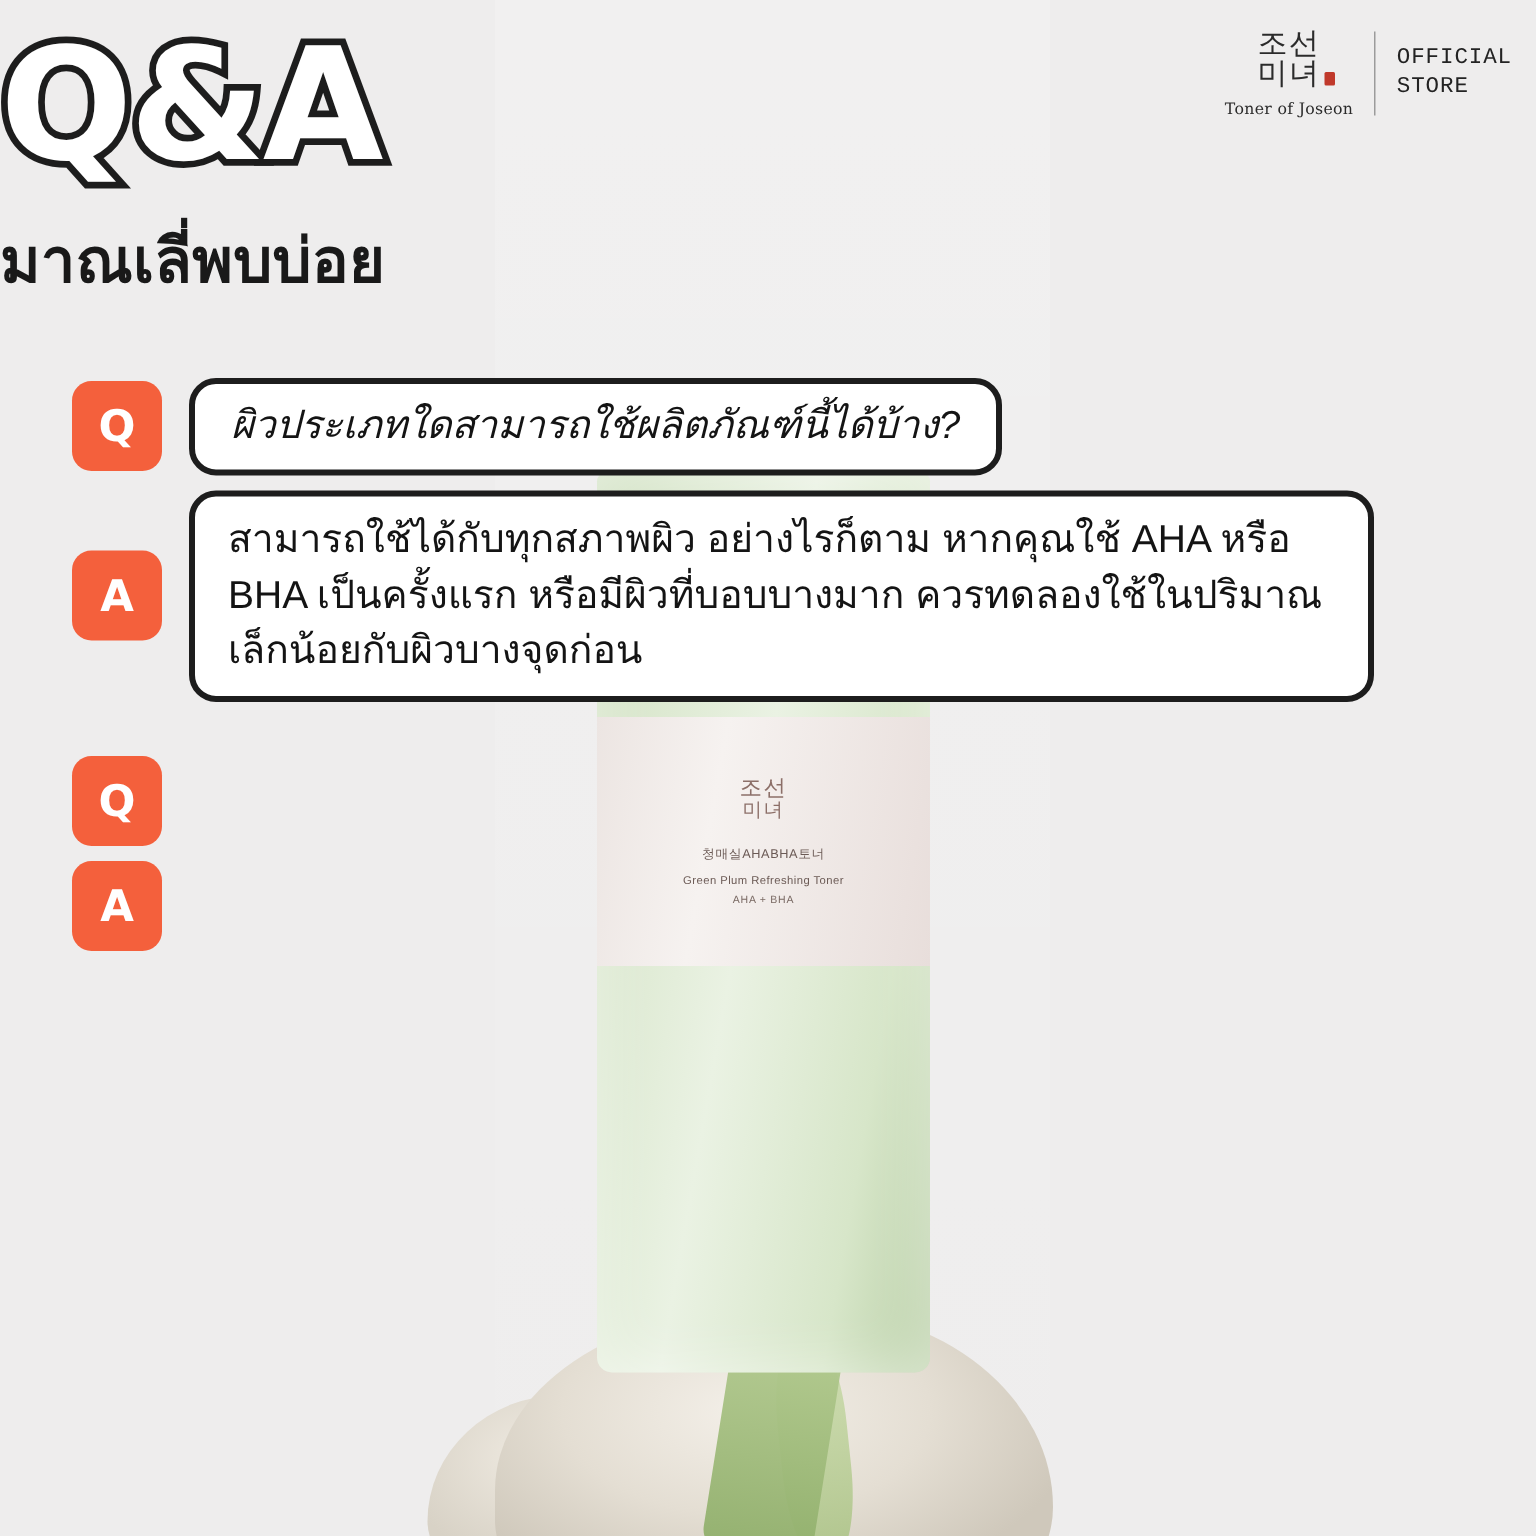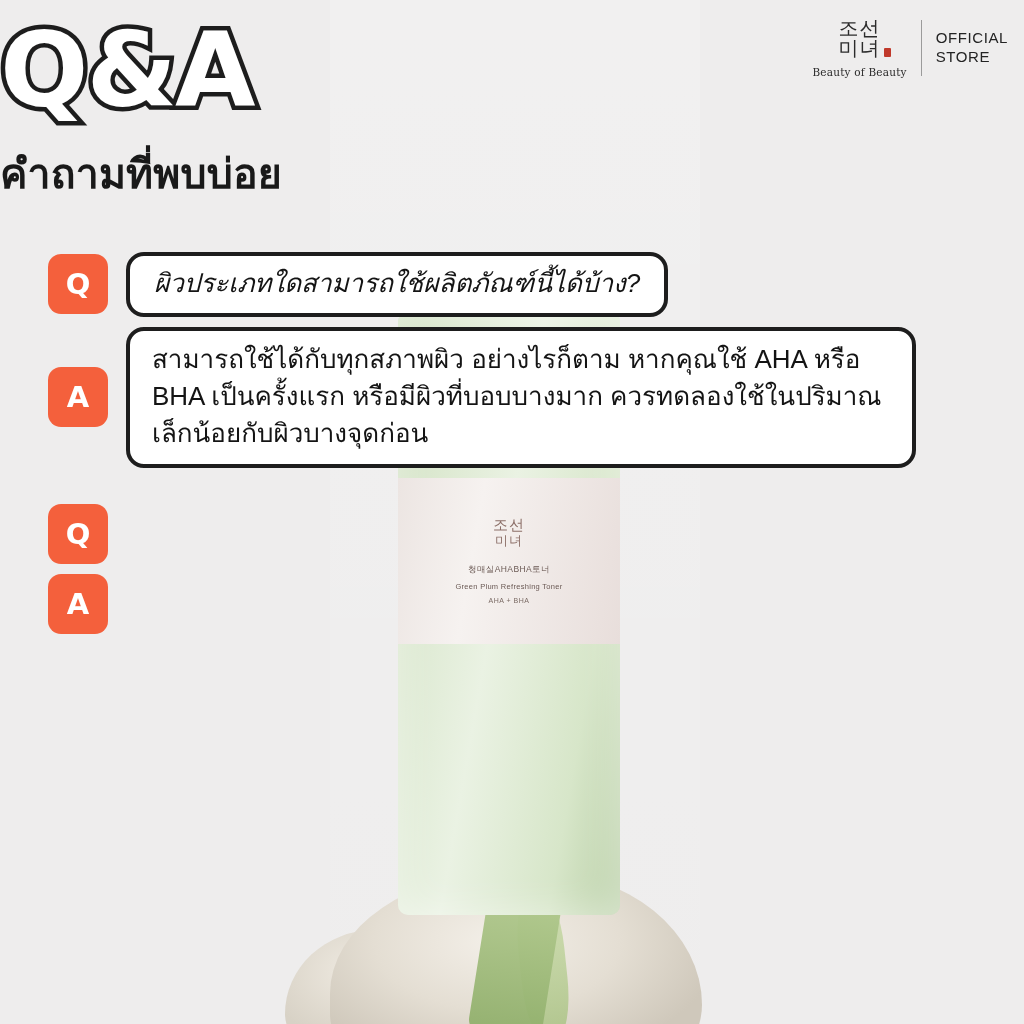--- a/index.html
+++ b/index.html
@@ -107,21 +107,21 @@
   .brand-mark .mark-kr2::after {
     content: ""; position: absolute; right: -10px; bottom: 1px;
     width: 7px; height: 9px; background: #c0392b; border-radius: 1px;
   }
   .brand-mark .mark-en {
     font-family: "DejaVu Serif", serif;
     font-size: 10.5px; color: #2b2b2b; margin-top: 7px; letter-spacing: .2px;
   }
   .brand-divider { width: 1px; height: 56px; background: #9b9b9b; }
   .brand-official {
-    font-size: 15px; color: #232323; line-height: 1.25; letter-spacing: .6px;
+    font-size: 15px; color: #232323; line-height: 1.25; letter-spacing: .6px; font-family: Liberation Mono, monospace;
   }
 
   .title-wrap {
     position: absolute; left: 0; right: 0; top: 16px; text-align: left;
   }
   .qa-title {
     font-family: "DejaVu Sans", sans-serif;
     font-size: 104px; font-weight: 700; letter-spacing: -2px;
     color: #ffffff;
     -webkit-text-stroke: 9px #1d1d1d;
@@ -184,32 +184,32 @@
       <div class="lbl-kr">청매실AHABHA토너</div>
       <div class="lbl-en">Green Plum Refreshing Toner</div>
       <div class="lbl-sub">AHA + BHA</div>
     </div>
   </div>
 
   <div class="brand">
     <div class="brand-mark">
       <div class="mark-kr">조선</div>
       <div><span class="mark-kr2">미녀</span></div>
-      <div class="mark-en">Beauty of Beauty</div>
+      <div class="mark-en">Toner of Joseon</div>
     </div>
     <div class="brand-divider"></div>
     <div class="brand-official">
       <div>OFFICIAL</div>
       <div>STORE</div>
     </div>
   </div>
 
   <div class="title-wrap">
     <div class="qa-title">Q&amp;A</div>
-    <div class="qa-sub">คำถามที่พบบ่อย</div>
+    <div class="qa-sub">มาณเลี่พบบ่อย</div>
   </div>
 
   <div class="qa-list">
 
     <div class="qa-row row-q">
       <div class="badge">Q</div>
       <div class="q-shrink">
         <div class="bubble q">ผิวประเภทใดสามารถใช้ผลิตภัณฑ์นี้ได้บ้าง?</div>
       </div>
     </div>

